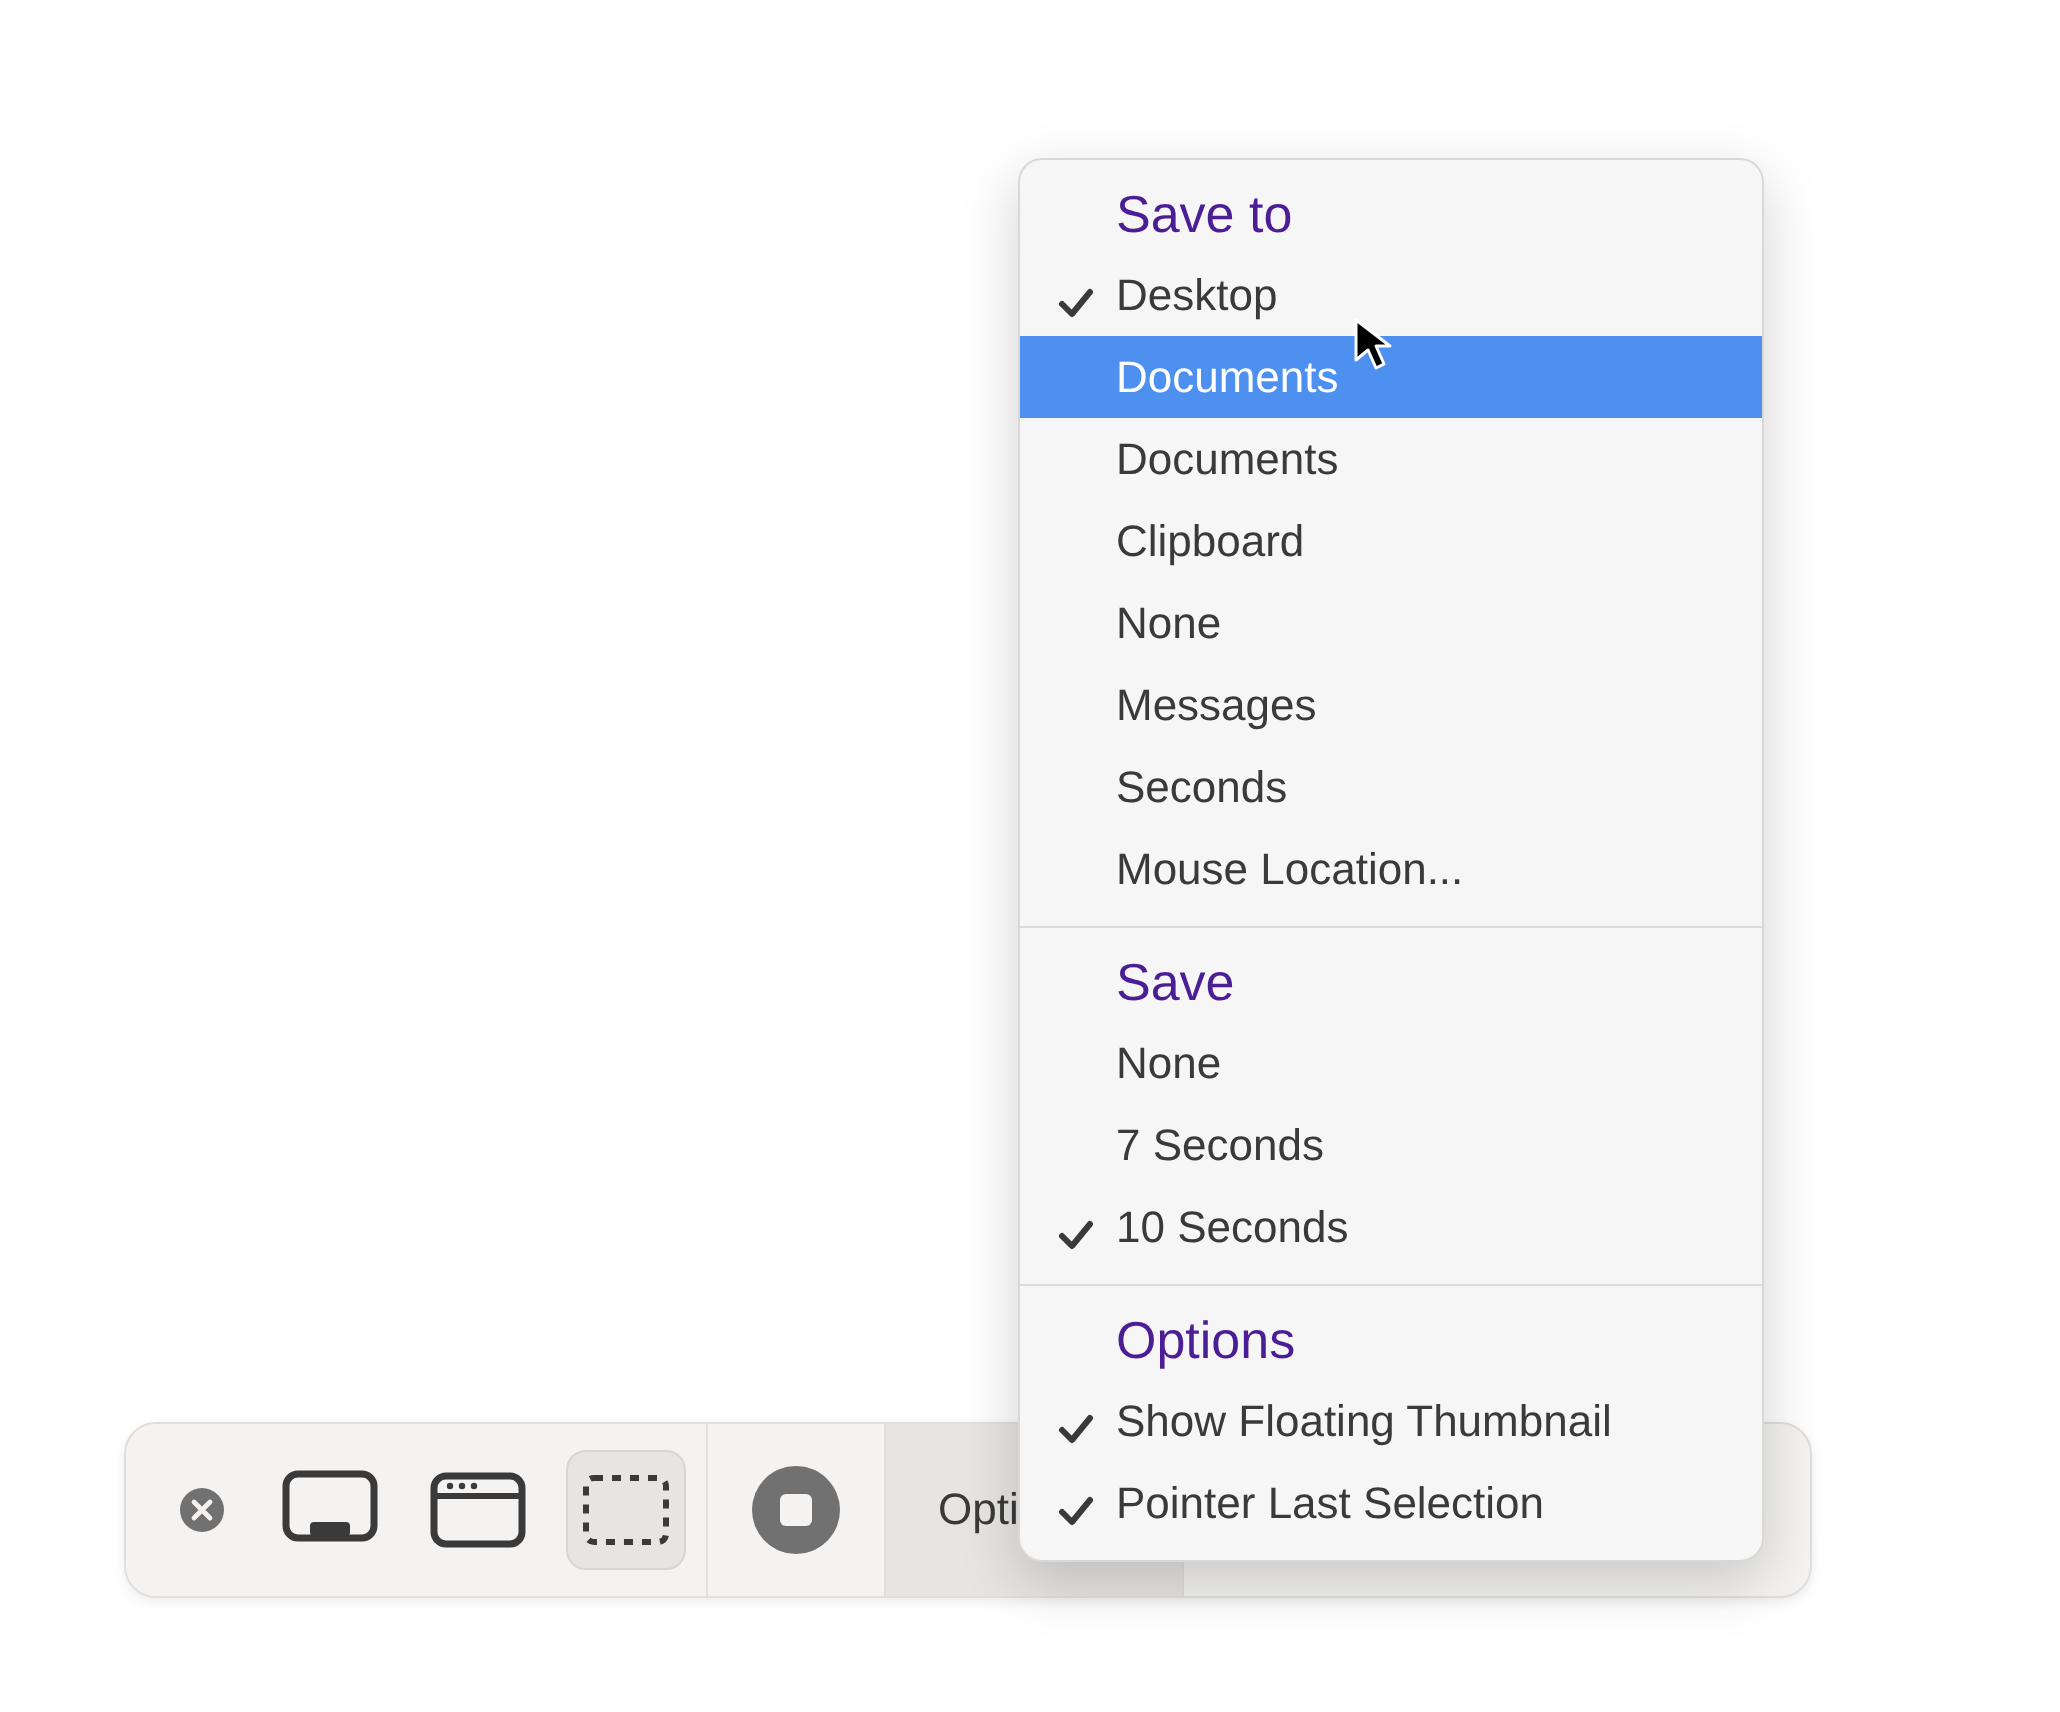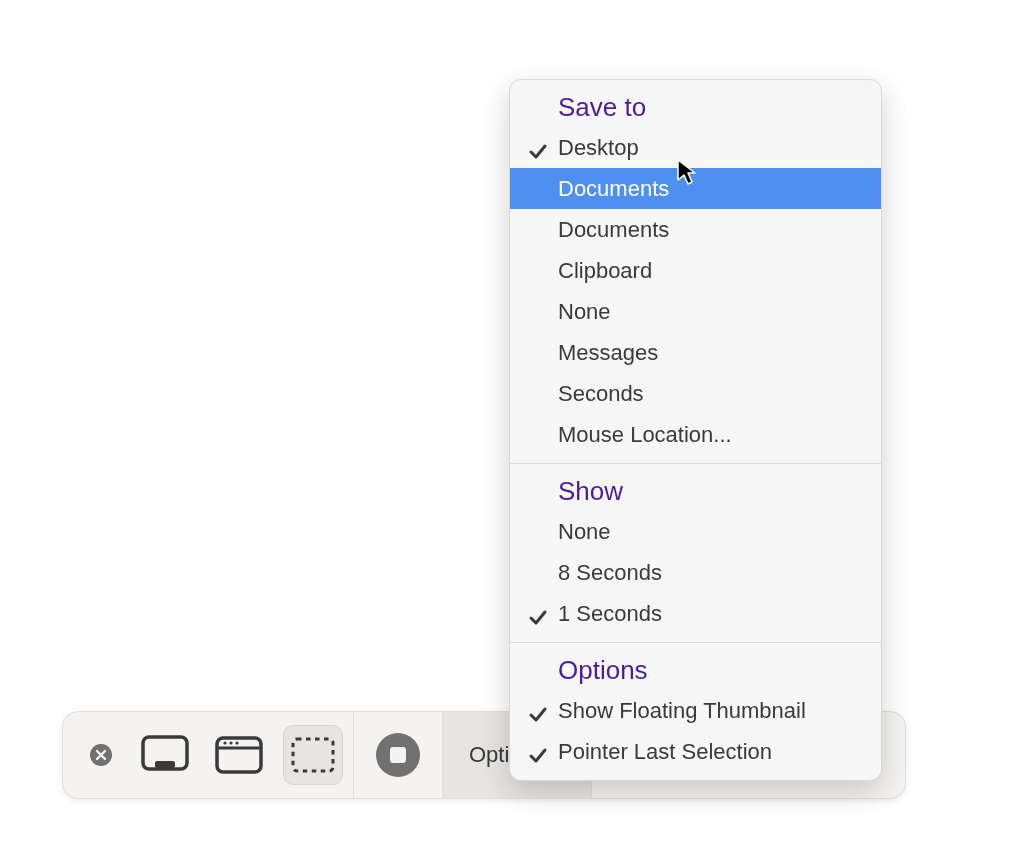--- a/index.html
+++ b/index.html
@@ -244,26 +244,26 @@
           <path d="M3 10 L8 15 L17 4" fill="none" stroke="currentColor" stroke-width="3" stroke-linecap="round" stroke-linejoin="round"></path>
         </svg></span><span>Desktop</span></div>
     <div class="menu-item highlight"><span>Documents</span></div>
     <div class="menu-item"><span>Documents</span></div>
     <div class="menu-item"><span>Clipboard</span></div>
     <div class="menu-item"><span>None</span></div>
     <div class="menu-item"><span>Messages</span></div>
     <div class="menu-item"><span>Seconds</span></div>
     <div class="menu-item"><span>Mouse Location...</span></div>
     <div class="menu-divider"></div>
-    <div class="menu-section-title">Show</div>
+    <div class="menu-section-title">Save</div>
     <div class="menu-item"><span>None</span></div>
-    <div class="menu-item"><span>8 Seconds</span></div>
-    <div class="menu-item checked"><span class="check" style="color: rgb(58, 58, 58);"><svg viewBox="0 0 20 20" width="20" height="20">
-          <path d="M3 10 L8 15 L17 4" fill="none" stroke="currentColor" stroke-width="3" stroke-linecap="round" stroke-linejoin="round"></path>
-        </svg></span><span>1 Seconds</span></div>
+    <div class="menu-item"><span>7 Seconds</span></div>
+    <div class="menu-item checked"><span class="check" style="color: rgb(58, 58, 58);"><svg viewBox="0 0 20 20" width="20" height="20">
+          <path d="M3 10 L8 15 L17 4" fill="none" stroke="currentColor" stroke-width="3" stroke-linecap="round" stroke-linejoin="round"></path>
+        </svg></span><span>10 Seconds</span></div>
     <div class="menu-divider"></div>
     <div class="menu-section-title">Options</div>
     <div class="menu-item checked"><span class="check" style="color: rgb(58, 58, 58);"><svg viewBox="0 0 20 20" width="20" height="20">
           <path d="M3 10 L8 15 L17 4" fill="none" stroke="currentColor" stroke-width="3" stroke-linecap="round" stroke-linejoin="round"></path>
         </svg></span><span>Show Floating Thumbnail</span></div>
     <div class="menu-item checked"><span class="check" style="color: rgb(58, 58, 58);"><svg viewBox="0 0 20 20" width="20" height="20">
           <path d="M3 10 L8 15 L17 4" fill="none" stroke="currentColor" stroke-width="3" stroke-linecap="round" stroke-linejoin="round"></path>
         </svg></span><span>Pointer Last Selection</span></div>
   </div>
 

